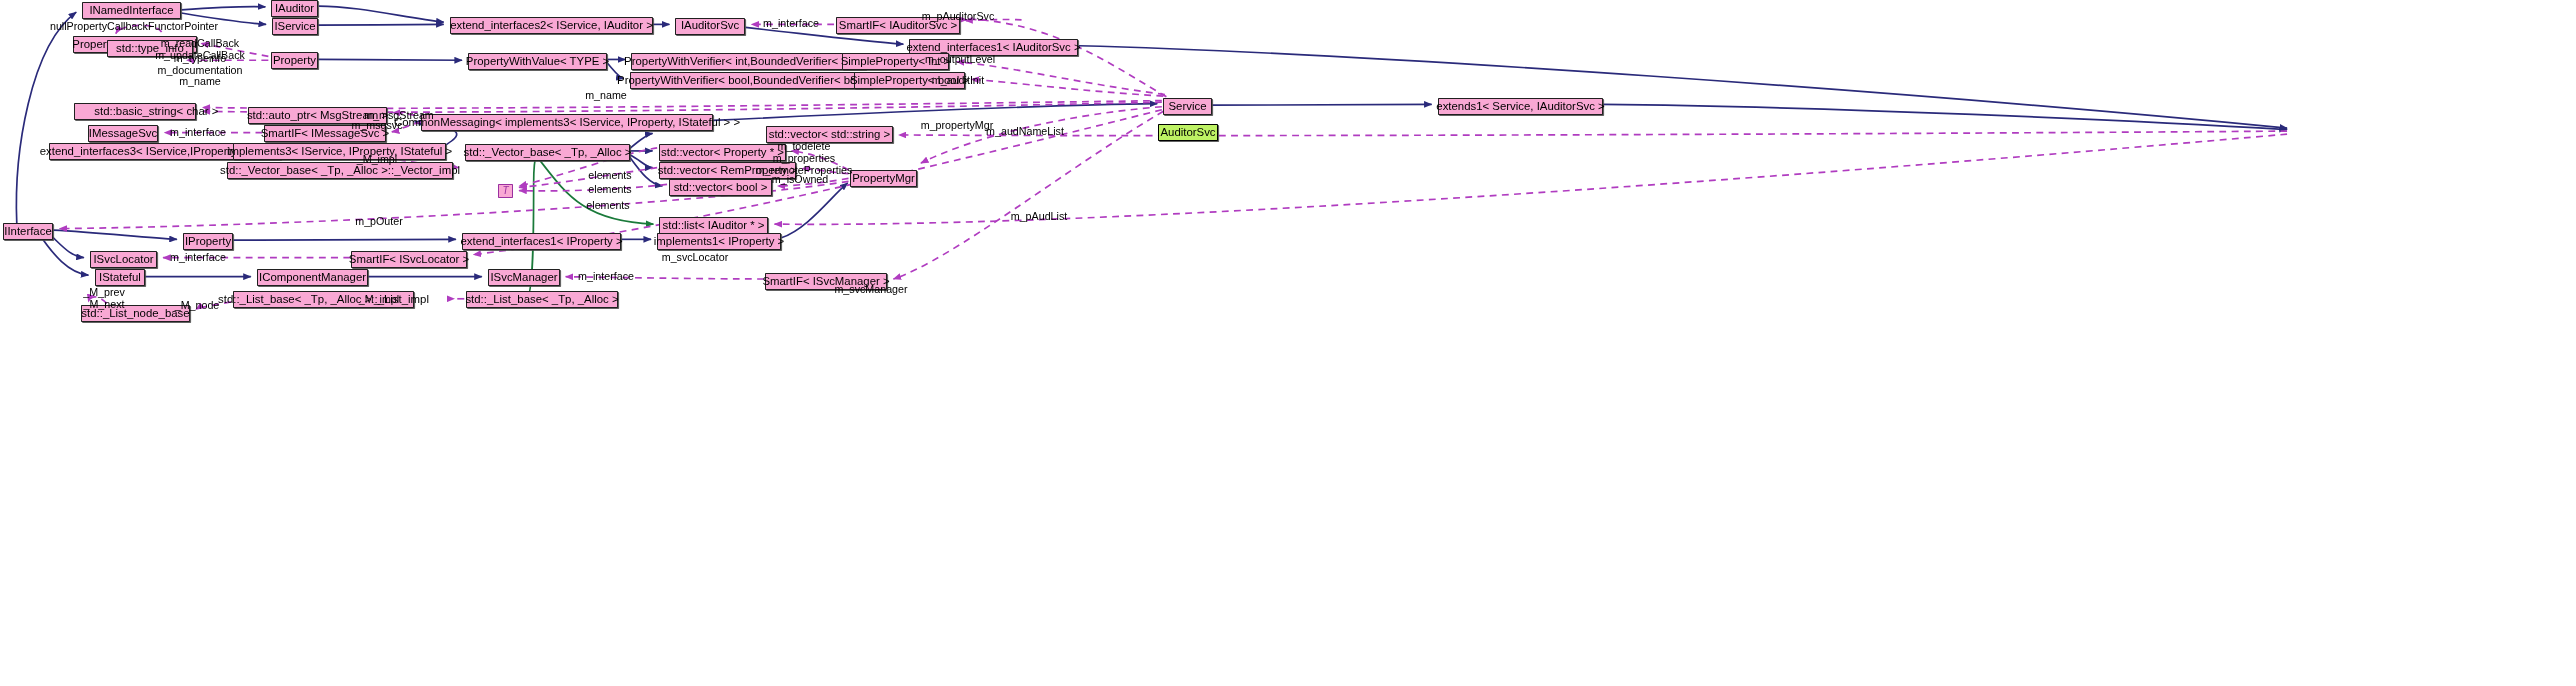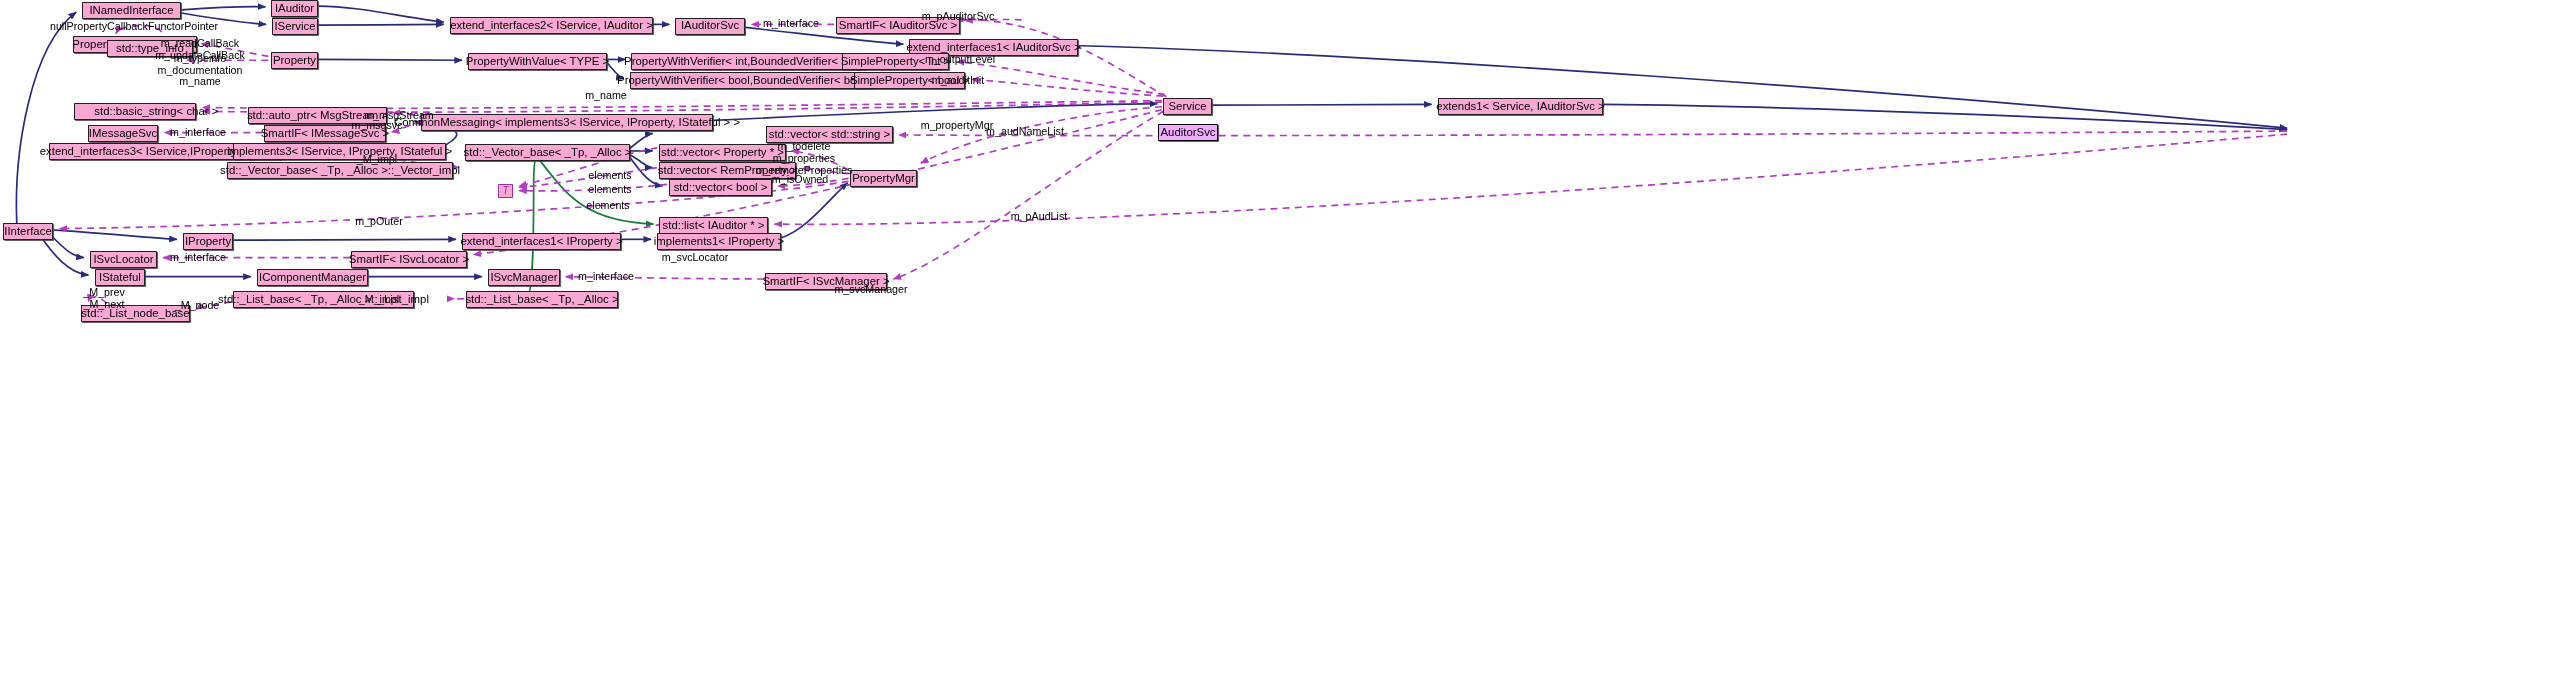--- a/index.html
+++ b/index.html
@@ -36,21 +36,21 @@
     display: flex;
     align-items: center;
     justify-content: center;
     padding: 0 5.3px;
     height: 17px;
     border-radius: 0.8px;
     box-shadow: 1.1px 1.1px 0 0 rgba(70,70,70,0.85);
     z-index: 5;
   }
   .node.highlight {
-    background: #f0abfc;
+    background: #bef264;
     border: 0.8px solid #000000;
   }
   .node.tnode {
     color: #9a30a0;
     border: 0.8px solid #9a30a0;
     font-style: italic;
     height: 13.7px;
     font-size: 10px;
     box-shadow: none;
   }

